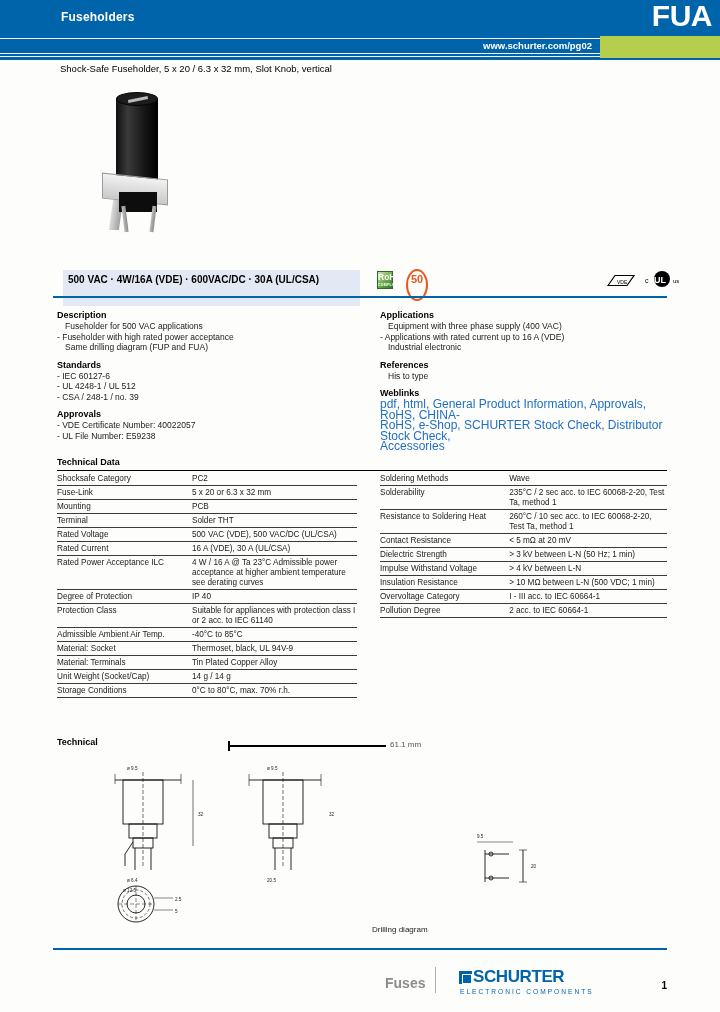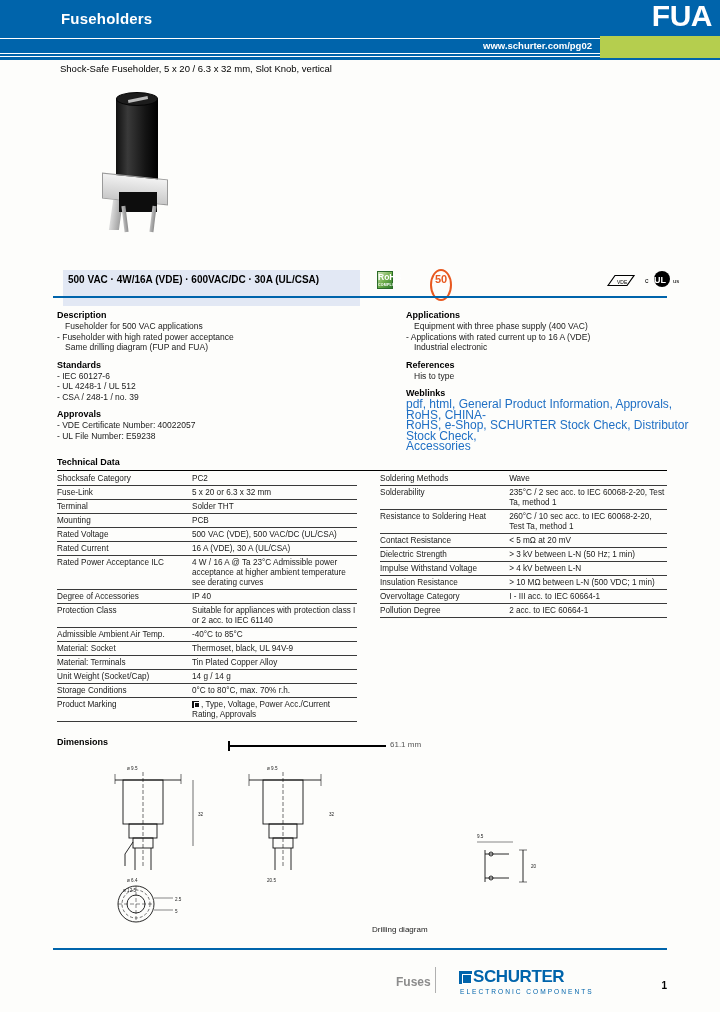--- a/index.html
+++ b/index.html
@@ -18,21 +18,21 @@
 
   
   .hdr {
     position: absolute; left: 0; top: 0;
     width: 720px; height: 36px;
     background: #0064ab;
   }
   .hdr-title {
     position: absolute; left: 53px; top: 10px;
     color: #ffffff;
-    font-size: 15px;
+    font-size: 12px;
     font-weight: bold;
     letter-spacing: 0.2px;
     padding-left: 8px;
   }
   .hdr-brand {
     position: absolute; right: 8px; top: -1px;
     color: #ffffff;
     font-size: 30px;
     font-weight: bold;
     letter-spacing: -0.5px;
@@ -145,21 +145,21 @@
     position: absolute; left: 377px; top: 271px;
     width: 16px; height: 18px;
     background: linear-gradient(135deg, #cfe4b8 0%, #6fae4a 50%, #2f7a2c 100%);
     border: 1px solid #2a6b28;
     text-align: center;
     color: #fff;
   }
   .rohs-a { font-size: 8.5px; font-weight: bold; line-height: 10px; display: block; }
   .rohs-b { font-size: 3.6px; font-weight: bold; line-height: 6px; display: block; letter-spacing: 0.2px; }
   .china-logo {
-    position: absolute; left: 430px; top: 269px;
+    position: absolute; left: 406px; top: 269px;
     width: 22px; height: 32px;
     border-radius: 50%;
     border: 2.5px solid #e8581f;
     color: #e8581f;
     font-size: 11px; font-weight: bold;
     text-align: center; line-height: 17px;
   }
   .vde-logo {
     position: absolute; left: 604px; top: 272px;
     width: 34px; height: 17px;
@@ -169,21 +169,21 @@
     font-size: 9px; color: #000;
   }
   .band-rule {
     position: absolute; left: 53px; top: 296px;
     width: 614px; height: 2px;
     background: #0064ab;
   }
 
   
   .col-l { position: absolute; left: 57px; top: 310px; width: 320px; }
-  .col-r { position: absolute; left: 380px; top: 310px; width: 300px; margin-left: 26px; }
+  .col-r { position: absolute; left: 380px; top: 310px; width: 300px; }
   .sec-h {
     font-size: 9px; font-weight: bold; color: #000;
     margin-top: 7px; margin-bottom: 1px;
   }
   .sec-h.first { margin-top: 0; }
   .sec-li {
     font-size: 8.5px; color: #1a1a1a;
     line-height: 10.5px; padding-left: 8px;
     text-indent: -8px;
   }
@@ -264,22 +264,22 @@
     position: absolute; left: 372px; top: 925px;
     font-size: 8px; color: #222;
   }
 
   
   .foot-rule {
     position: absolute; left: 53px; top: 948px;
     width: 614px; height: 1.5px; background: #0064ab;
   }
   .foot-cat {
-    position: absolute; left: 396px; top: 975px;
-    font-size: 12px; color: #8c8c8c; font-weight: bold;
+    position: absolute; left: 385px; top: 975px;
+    font-size: 14px; color: #8c8c8c; font-weight: bold;
   }
   .foot-div {
     position: absolute; left: 435px; top: 967px;
     width: 1px; height: 26px; background: #b0b0b0;
   }
   .foot-logo {
     position: absolute; left: 459px; top: 967px;
   }
   .foot-logo-mark {
     display: inline-block;
@@ -402,42 +402,42 @@
   <div class="tdcol left" id="td-left">
       <div class="tdrow">
         <div class="k">Shocksafe Category</div>
         <div class="v">PC2</div>
       </div>
       <div class="tdrow">
         <div class="k">Fuse-Link</div>
         <div class="v">5 x 20 or 6.3 x 32 mm</div>
       </div>
       <div class="tdrow">
+        <div class="k">Mounting</div>
+        <div class="v">PCB</div>
+      </div>
+      <div class="tdrow">
         <div class="k">Terminal</div>
         <div class="v">Solder THT</div>
-      </div>
-      <div class="tdrow">
-        <div class="k">Mounting</div>
-        <div class="v">PCB</div>
       </div>
       <div class="tdrow">
         <div class="k">Rated Voltage</div>
         <div class="v">500 VAC (VDE), 500 VAC/DC (UL/CSA)</div>
       </div>
       <div class="tdrow">
         <div class="k">Rated Current</div>
         <div class="v">16 A (VDE), 30 A (UL/CSA)</div>
       </div>
       <div class="tdrow">
         <div class="k">Rated Power Acceptance ILC</div>
         <div class="v">4 W / 16 A @ Ta 23°C
 Admissible power acceptance at higher ambient temperature see derating curves</div>
       </div>
       <div class="tdrow">
-        <div class="k">Degree of Accessories</div>
+        <div class="k">Degree of Protection</div>
         <div class="v">IP 40</div>
       </div>
       <div class="tdrow">
         <div class="k">Protection Class</div>
         <div class="v">Suitable for appliances with protection class I or 2 acc. to IEC 61140</div>
       </div>
       <div class="tdrow">
         <div class="k">Admissible Ambient Air Temp.</div>
         <div class="v">-40°C to 85°C</div>
       </div>
@@ -450,24 +450,20 @@
         <div class="v">Tin Plated Copper Alloy</div>
       </div>
       <div class="tdrow">
         <div class="k">Unit Weight (Socket/Cap)</div>
         <div class="v">14 g / 14 g</div>
       </div>
       <div class="tdrow">
         <div class="k">Storage Conditions</div>
         <div class="v">0°C to 80°C, max. 70% r.h.</div>
       </div>
-      <div class="tdrow">
-        <div class="k">Product Marking</div>
-        <div class="v"><span class="mark-sq"></span>, Type, Voltage, Power Acc./Current Rating, Approvals</div>
-      </div>
     </div>
   <div class="tdcol right" id="td-right">
       <div class="tdrow">
         <div class="k">Soldering Methods</div>
         <div class="v">Wave</div>
       </div>
       <div class="tdrow">
         <div class="k">Solderability</div>
         <div class="v">235°C / 2 sec acc. to IEC 60068-2-20, Test Ta, method 1</div>
       </div>
@@ -494,21 +490,21 @@
       <div class="tdrow">
         <div class="k">Overvoltage Category</div>
         <div class="v">I - III acc. to IEC 60664-1</div>
       </div>
       <div class="tdrow">
         <div class="k">Pollution Degree</div>
         <div class="v">2 acc. to IEC 60664-1</div>
       </div>
     </div>
 
-  <div class="dim-title">Dimensions</div>
+  <div class="dim-title">Technical</div>
   <div class="dim-bar"></div>
   <div class="dim-label">61.1 mm</div>
 
   <div class="drawing-area">
     <svg width="614" height="180" viewBox="0 0 614 180">
       <g stroke="#111" fill="none" stroke-width="0.9">
 
         <line x1="62" y1="22" x2="128" y2="22"></line>
         <rect x="70" y="22" width="40" height="44"></rect>
         <line x1="90" y1="14" x2="90" y2="110" stroke-dasharray="4,2" stroke-width="0.6"></line>

